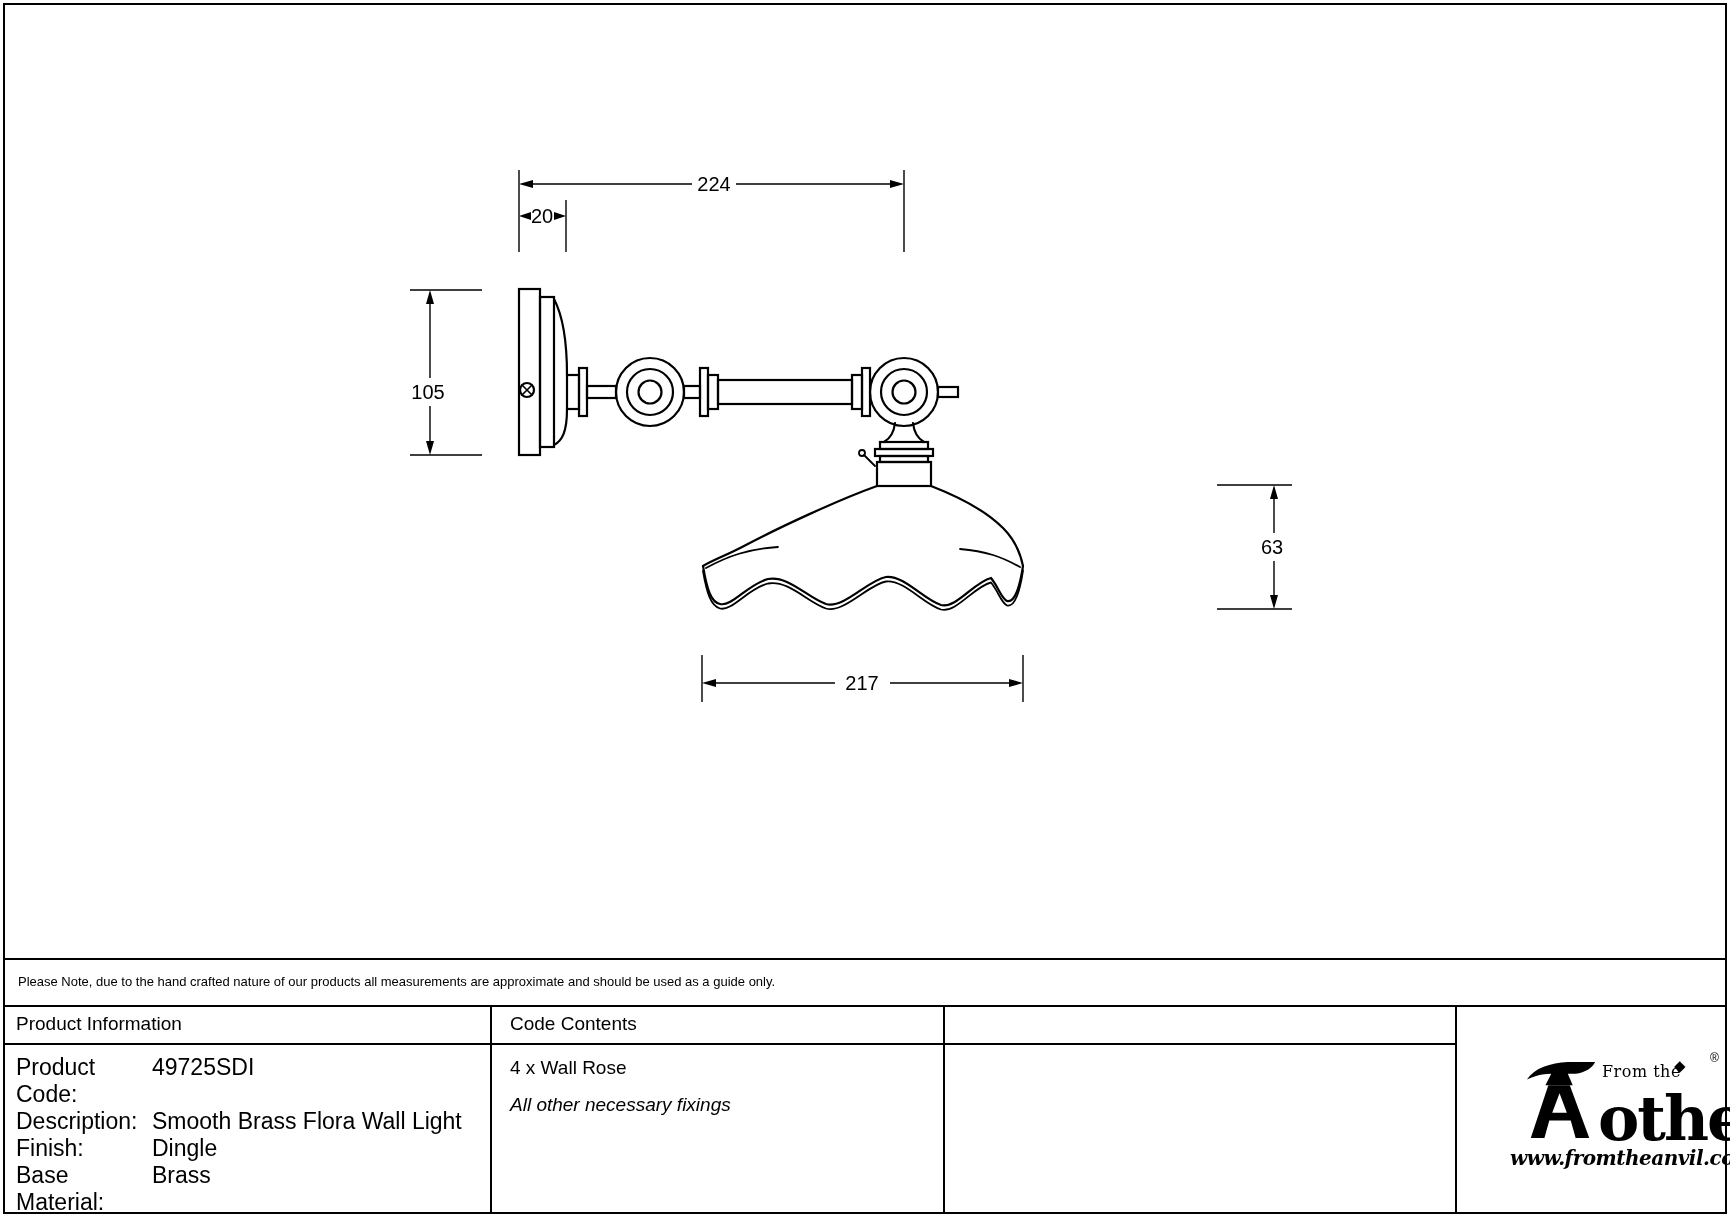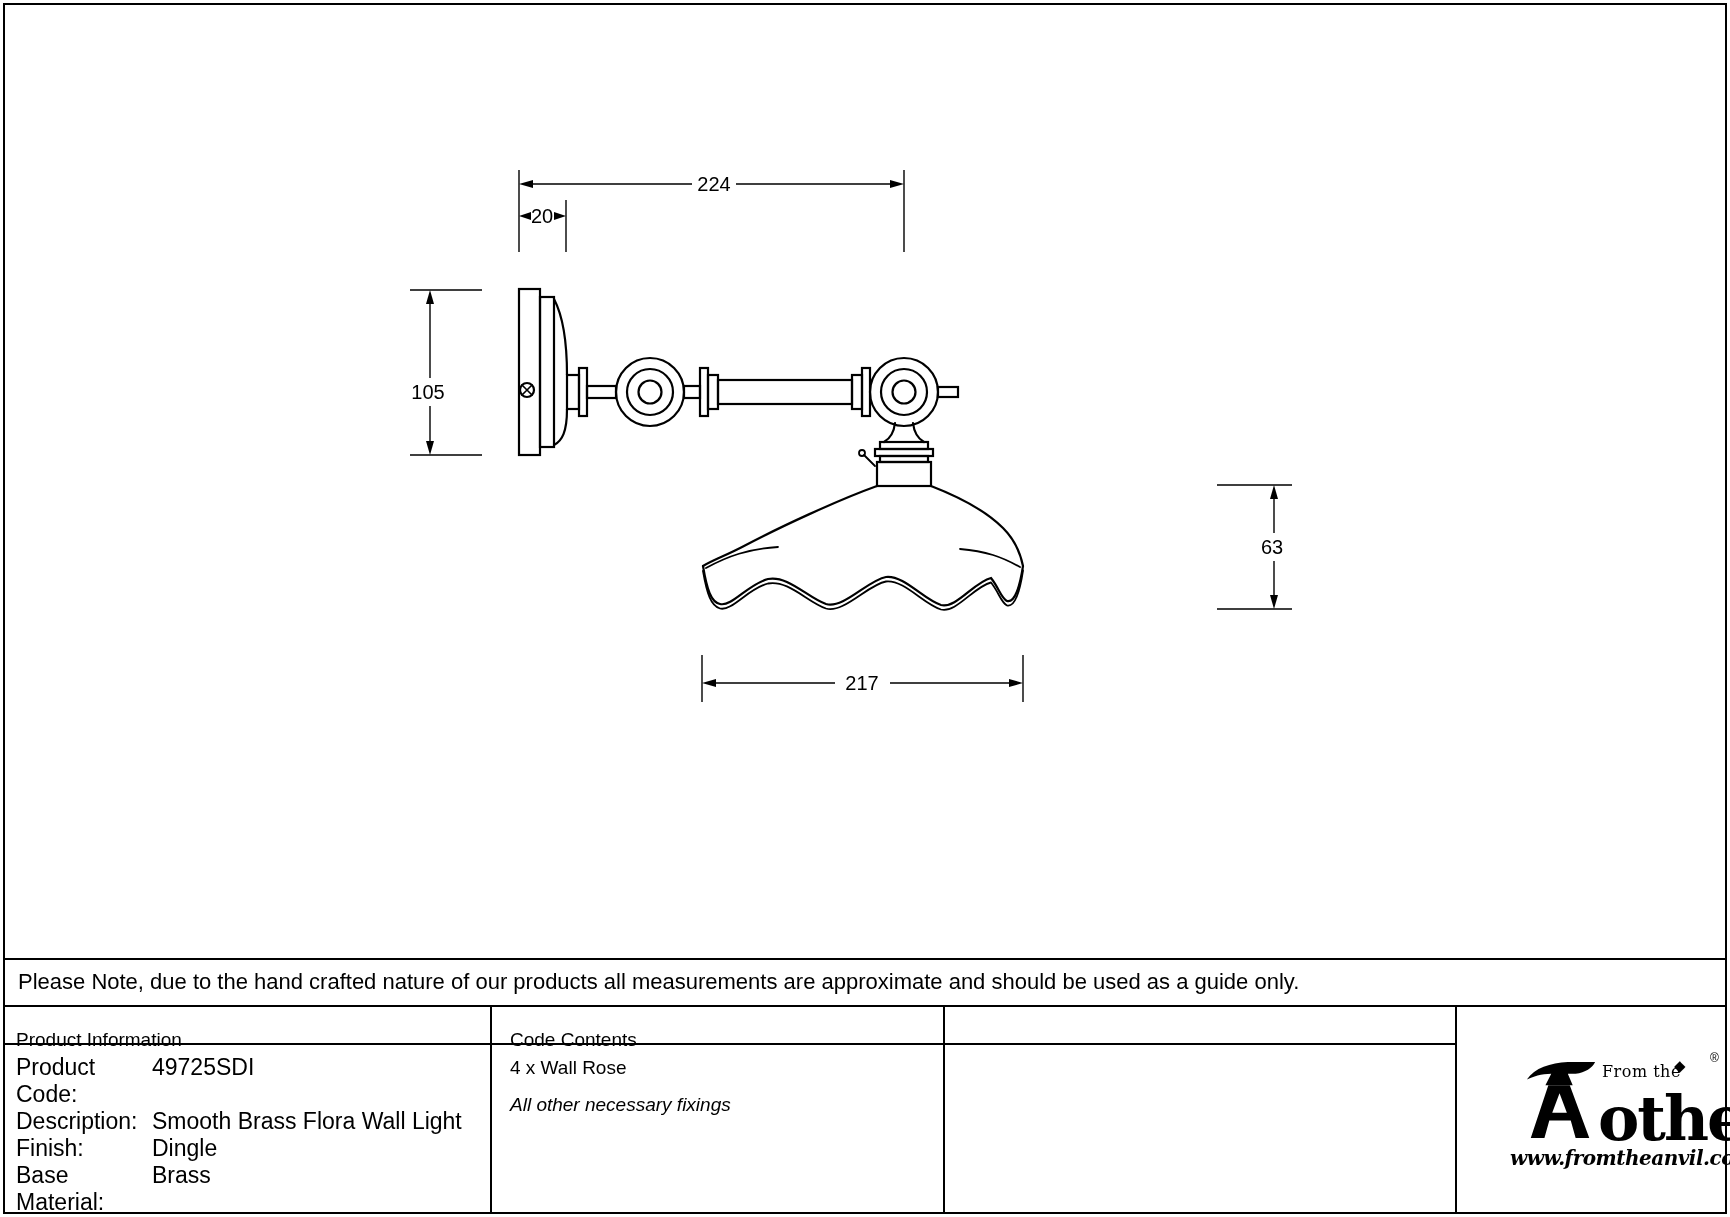--- a/index.html
+++ b/index.html
@@ -11,25 +11,25 @@
   .sheet-border{
     position:absolute;left:3px;top:3px;right:3px;bottom:3px;
     border:2px solid #000;pointer-events:none;
   }
   .drawing-svg{position:absolute;left:0;top:0;}
   
   .hline{position:absolute;height:2px;background:#000;}
   .vline{position:absolute;width:2px;background:#000;}
   .note-text{
     position:absolute;left:18px;top:958px;height:62px;line-height:47px;
-    font-size:22px;white-space:nowrap;
+    font-size:13px;white-space:nowrap;
   }
   .th{
     position:absolute;top:1005px;height:52px;line-height:38px;
-    font-size:19px;white-space:nowrap;margin-top:16px;
+    font-size:19px;white-space:nowrap;
   }
   .info-rows{position:absolute;left:16px;top:1054px;width:460px;font-size:23px;line-height:27px;}
   .info-row{display:flex;}
   .info-row .lbl{width:136px;flex:0 0 136px;}
   .pack-list{position:absolute;left:510px;top:1054px;width:420px;font-size:19px;line-height:27px;}
   .pack-item.gap-above{margin-top:10px;font-style:italic;}
   
   .logo{position:absolute;left:1510px;top:1052px;width:250px;height:118px;}
   .logo .anvil-a{position:absolute;left:14px;top:8px;}
   .logo .from-the{

